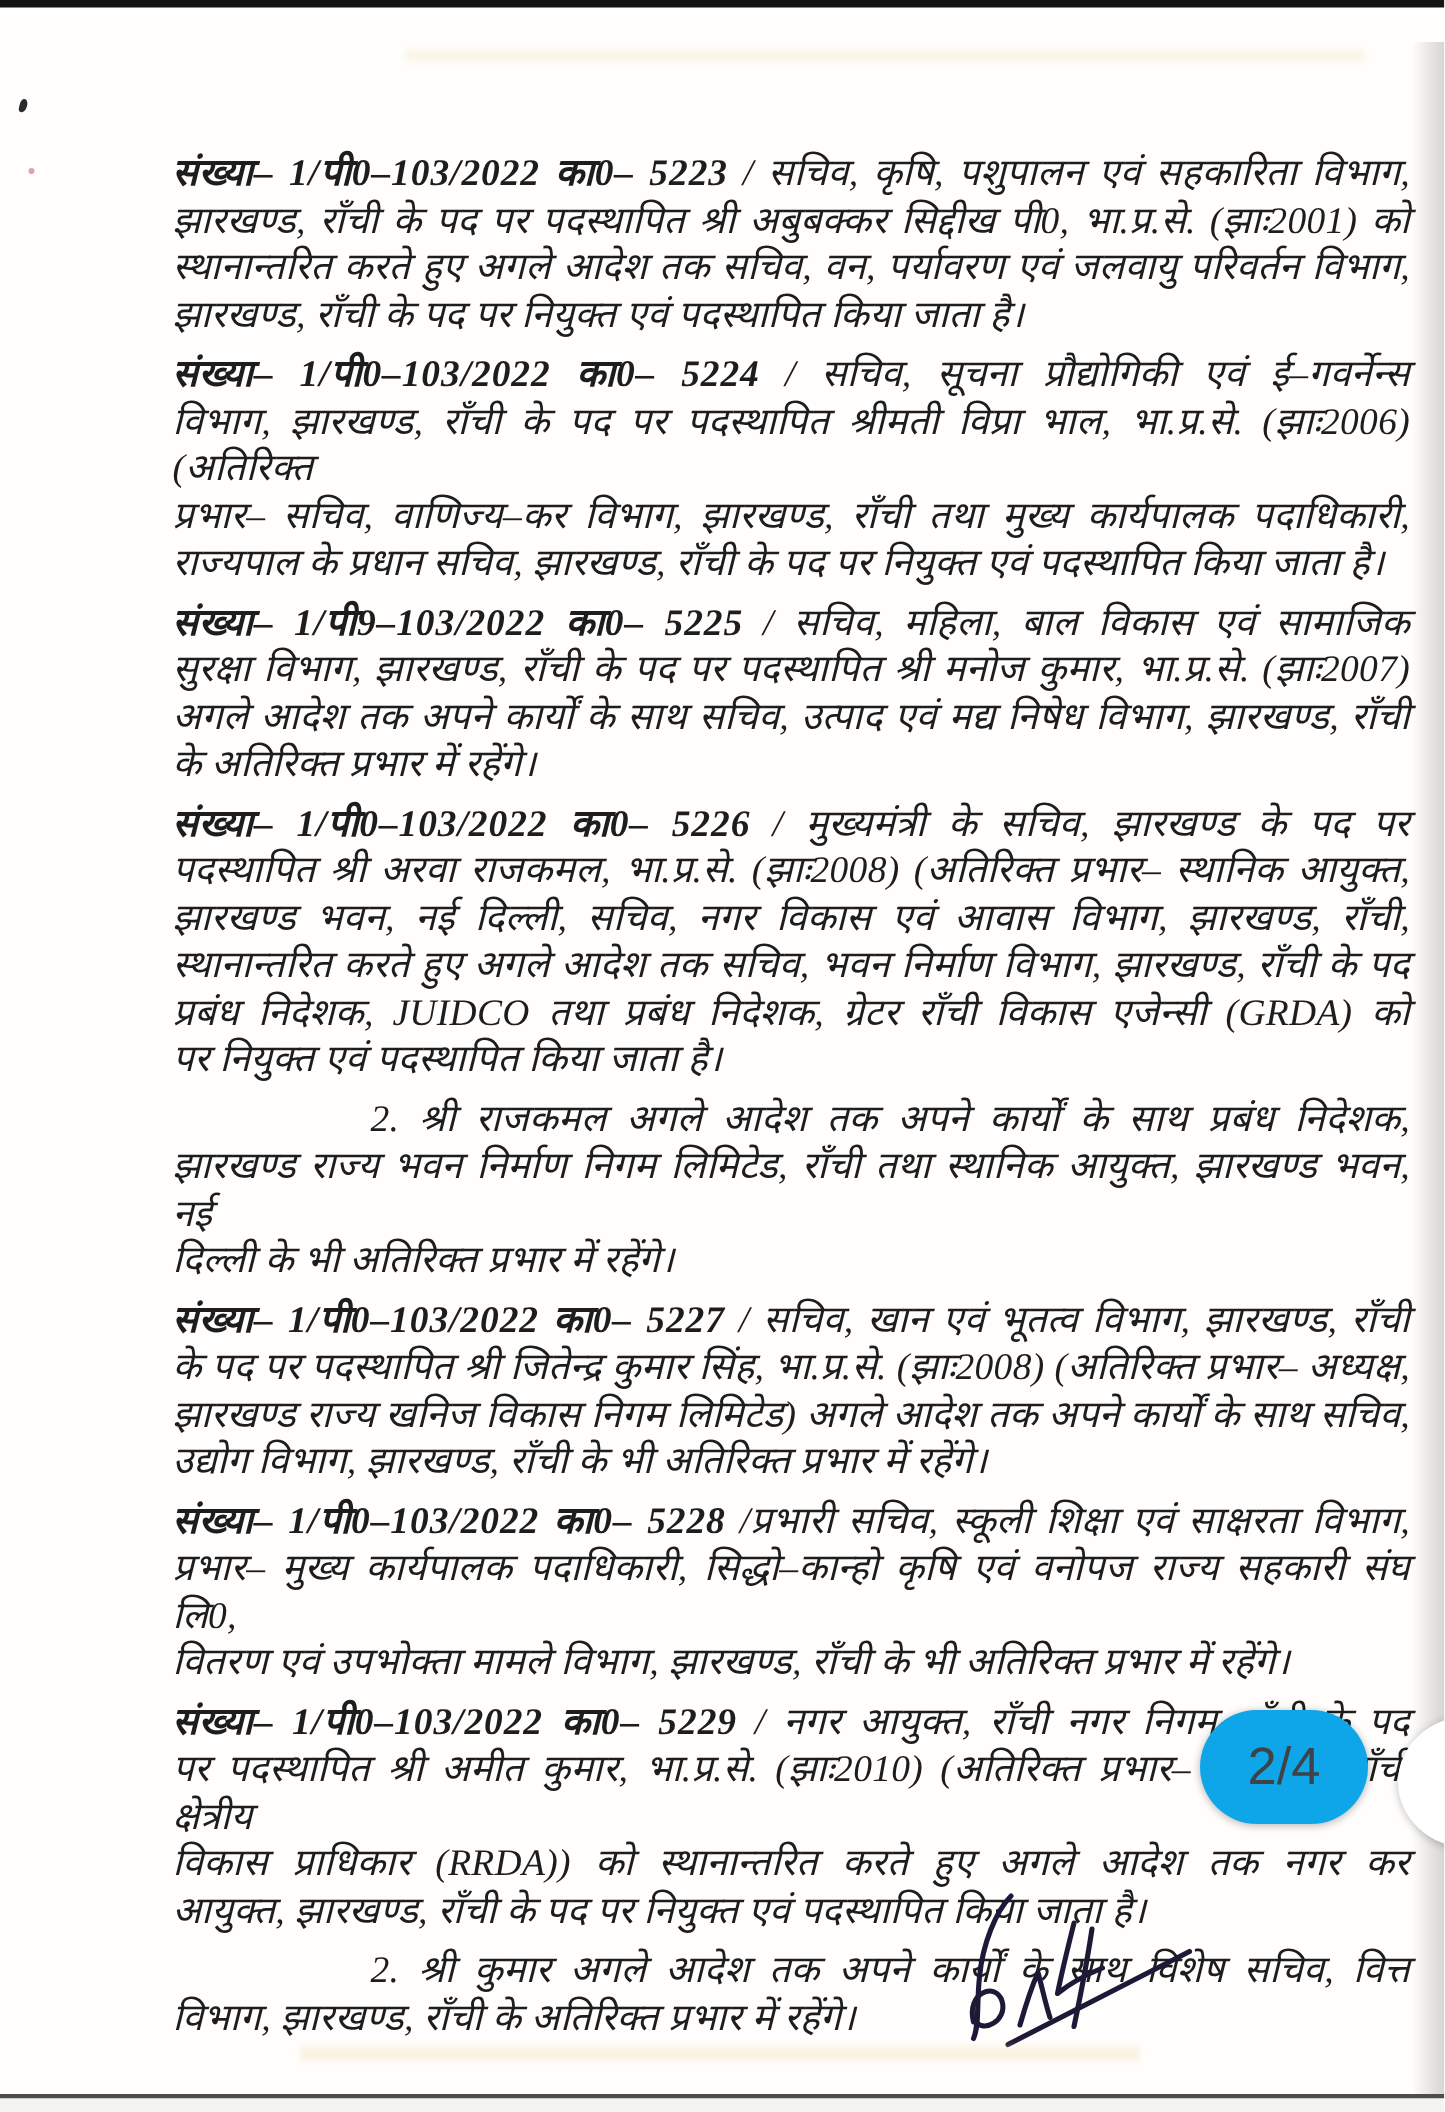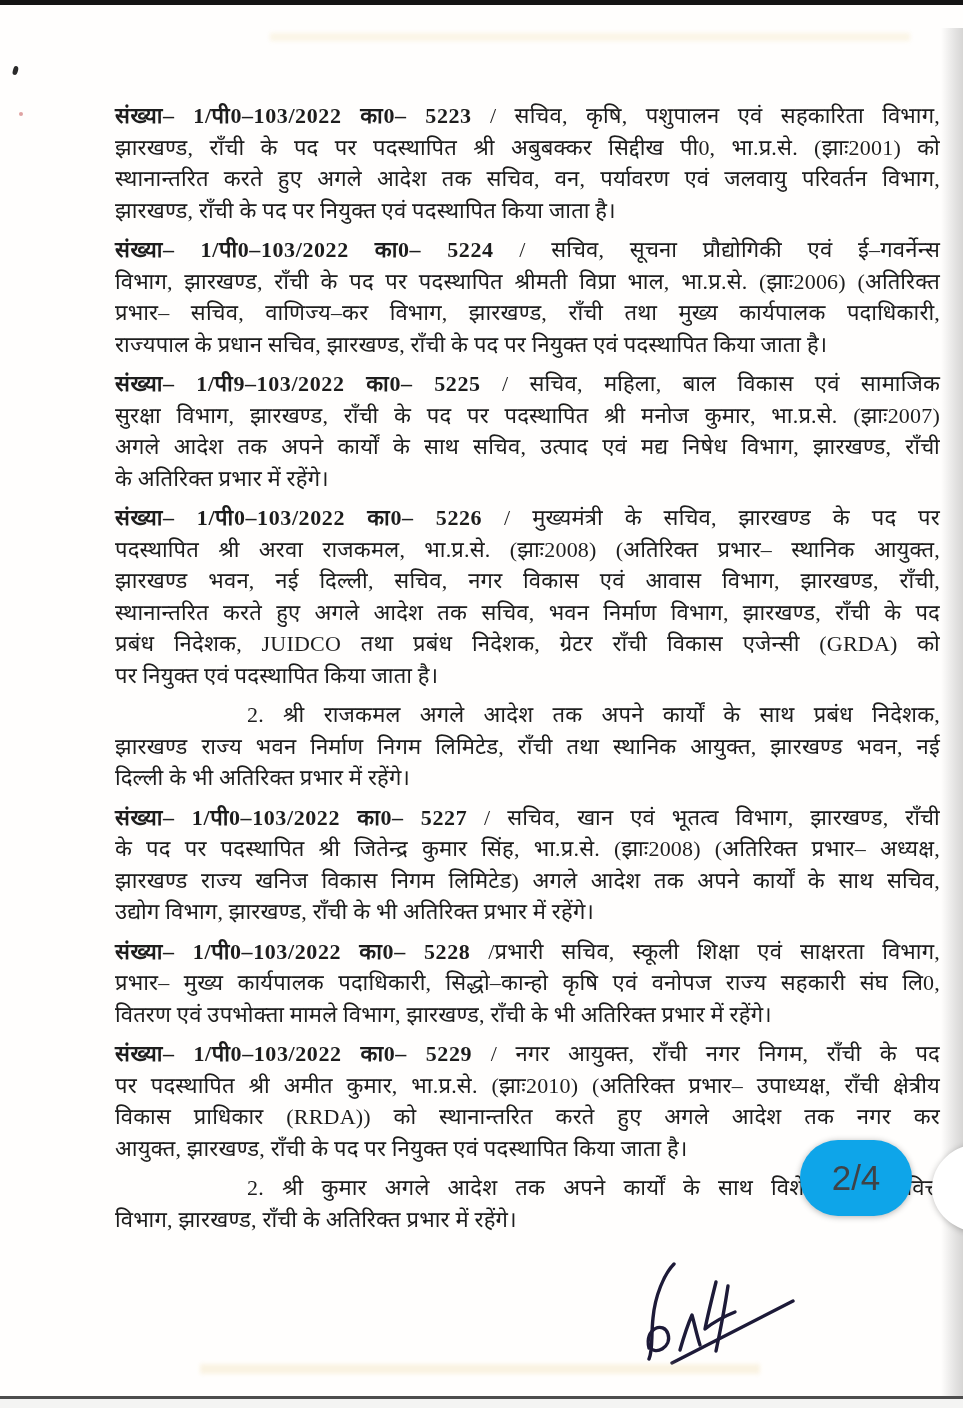--- a/index.html
+++ b/index.html
@@ -42,25 +42,26 @@
   .smudge-bottom {
     position: absolute; left: 200px; top: 1364px; width: 560px; height: 10px;
     background: rgba(240,220,170,0.32); filter: blur(2px);
   }
   .doc-body {
     position: absolute; left: 115px; top: 100px; width: 825px;
     color: #1d1d1d;
   }
   .para { margin: 0 0 8px 0; }
   .line {
-    font-size: 22px;
+    font-size: 25px;
     line-height: 31.5px;
     letter-spacing: 0.2px;
     text-align: justify;
     text-align-last: justify;
+    font-style: italic;
   }
   .line.last { text-align: right; text-align-last: left; }
   .para.sub .line:first-child { text-indent: 132px; }
   b.hdr { font-weight: 700; letter-spacing: 0.6px; }
   .page-badge {
     position: absolute; left: 800px; top: 1140px; width: 112px; height: 76px;
     background: #0ea5e9; border-radius: 38px;
     box-shadow: 0 1px 6px rgba(0,0,0,0.30);
     display: flex; align-items: center; justify-content: center;
     font-family: "Liberation Sans", "DejaVu Sans", sans-serif;

